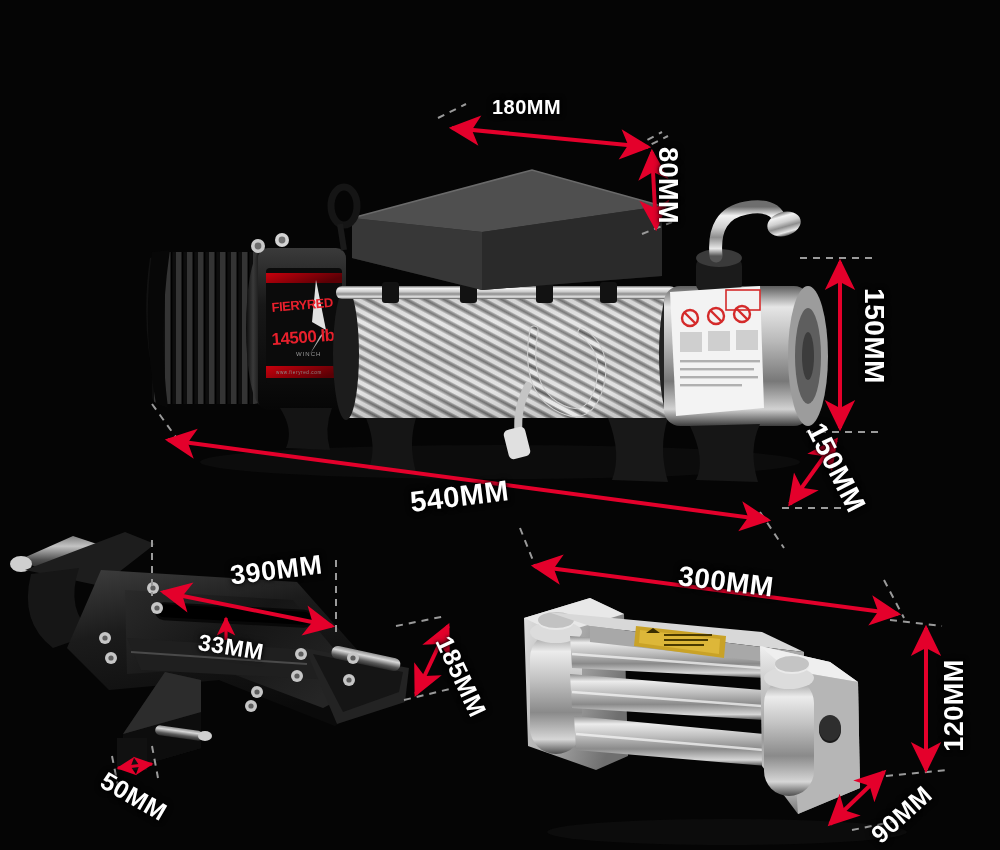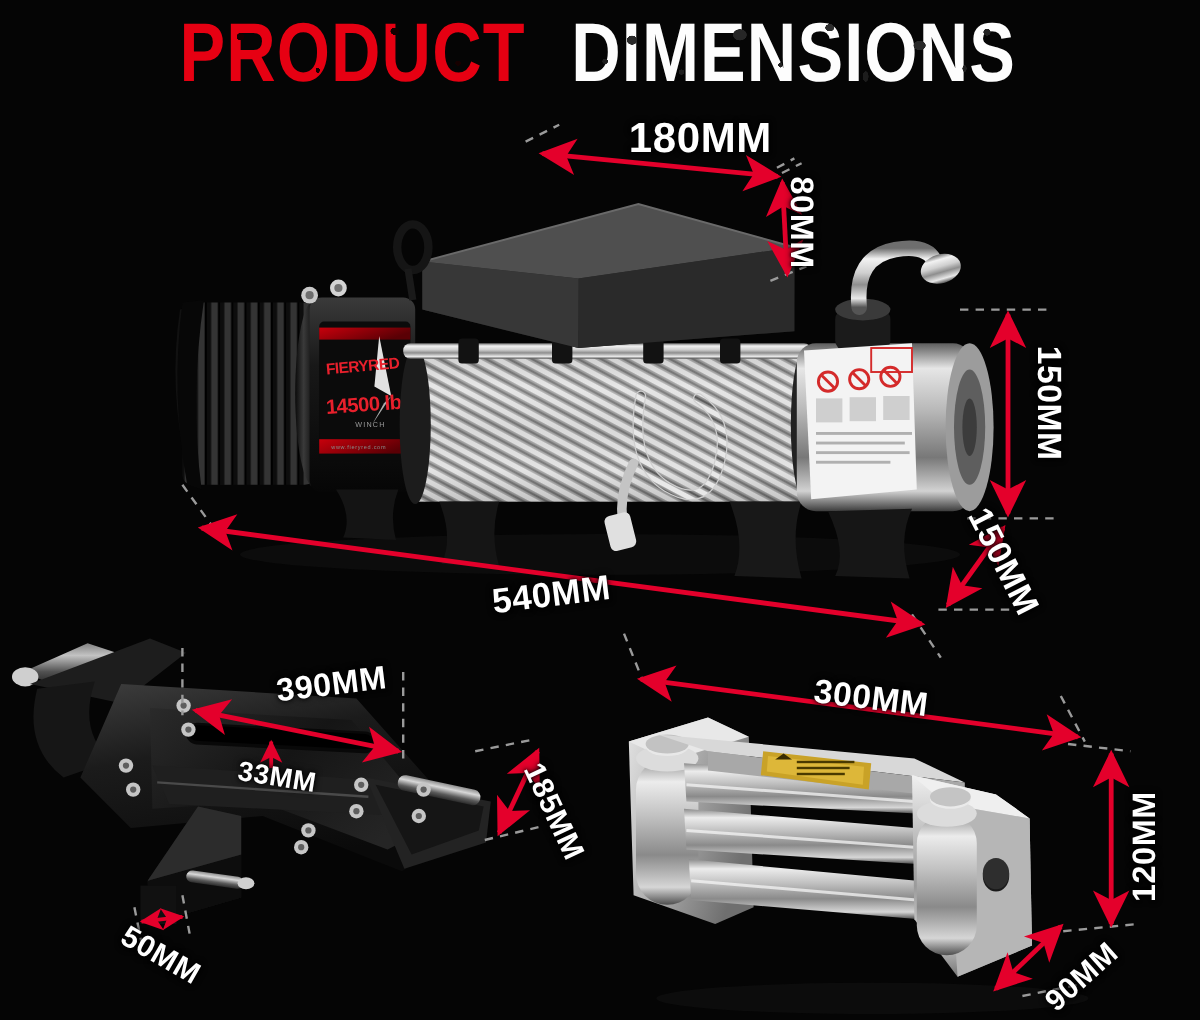--- a/index.html
+++ b/index.html
@@ -82,23 +82,20 @@
 
   
   .photo { position: absolute; }
   .photo svg { display: block; overflow: visible; }
 </style>
 </head>
 <body>
 
 <div id="stage">
 
-  <div class="title-wrap">
-    <span class="title-word t-red">PRODUCT</span><span class="title-word t-white">DIMENSIONS</span>
-  </div>
 
   <div class="photo" style="left:130px; top:140px;">
     <svg width="760" height="360" viewBox="0 0 760 360">
       <defs>
         <linearGradient id="gFin" x1="0" y1="0" x2="1" y2="0">
           <stop offset="0%" stop-color="#0a0a0a"></stop>
           <stop offset="22%" stop-color="#3a3a3a"></stop>
           <stop offset="45%" stop-color="#141414"></stop>
           <stop offset="70%" stop-color="#323232"></stop>
           <stop offset="100%" stop-color="#0b0b0b"></stop>
@@ -469,21 +466,21 @@
       <line x1="534" y1="566" x2="898" y2="614" marker-start="url(#at)" marker-end="url(#ah)"></line>
       <line x1="926" y1="628" x2="926" y2="770" marker-start="url(#at)" marker-end="url(#ah)"></line>
       <line x1="884" y1="772" x2="830" y2="824" marker-start="url(#at)" marker-end="url(#ah)"></line>
     </g>
     <g stroke="#e4002b" stroke-width="3.2" fill="none">
       <line x1="226" y1="640" x2="226" y2="618" marker-end="url(#ahs)"></line>
       <line x1="118" y1="768" x2="152" y2="764" marker-start="url(#ats)" marker-end="url(#ahs)"></line>
     </g>
   </svg>
 
-  <div class="dim-label" style="left:524px; top:96px; font-size:35px;">180MM</div>
+  <div class="dim-label" style="left:492px; top:96px; font-size:20px;">180MM</div>
 
   <div class="dim-label" style="left:629px; top:170px; font-size:27px; transform:rotate(90deg);">80MM</div>
 
   <div class="dim-label" style="left:826px; top:320px; font-size:28px; transform:rotate(90deg);">150MM</div>
 
   <div class="dim-label" style="left:788px; top:452px; font-size:28px; transform:rotate(63deg);">150MM</div>
 
   <div class="dim-label" style="left:410px; top:480px; font-size:29px; transform:rotate(-7deg);">540MM</div>
 
   <div class="dim-label" style="left:230px; top:555px; font-size:27px; transform:rotate(-7deg);">390MM</div>

